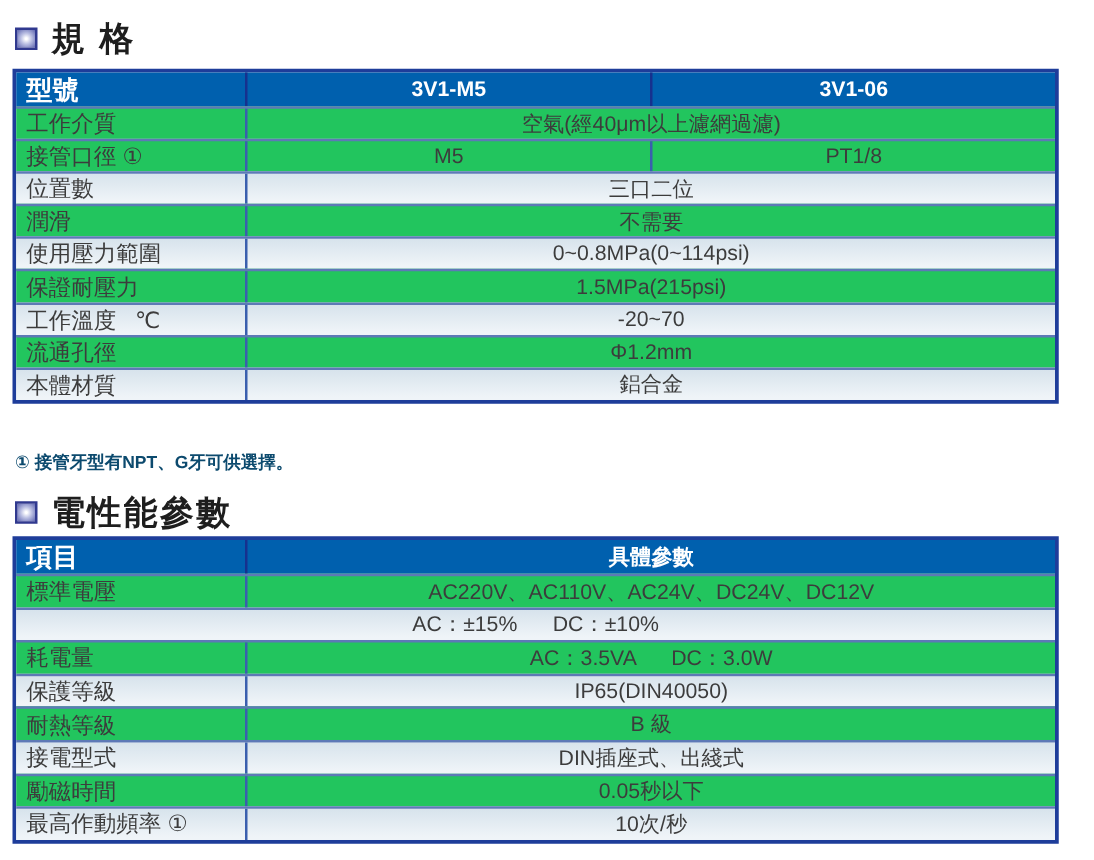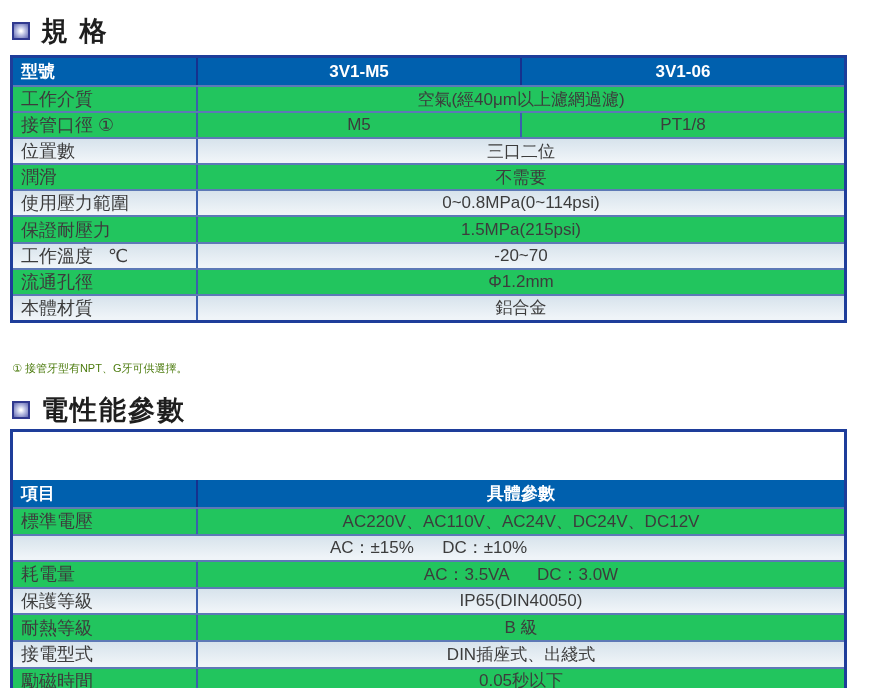--- a/index.html
+++ b/index.html
@@ -31,37 +31,37 @@
   .tr {
     display:flex; height:26.1px; background:#22c55e;
     border-top:2px solid #5d79b6;
   }
   .tr.shaded { background: linear-gradient(180deg,#d7e3ec 0%,#eff4f8 90%); }
   .tr.th-row {
     height:27px; border-top:none;
     background:#0060ae; color:#ffffff; font-weight:bold;
   }
   .t2 .tr { height:26.6px; }
-  .t2 .tr.th-row { height:27px;margin-top:48px; }
+  .t2 .tr.th-row { height:27px; }
   .cell-label {
     width:185px; flex:0 0 185px;
     border-right:2px solid #3a5fae;
     display:flex; align-items:center;
     padding-left:8px; font-size:18px; white-space:pre;
   }
-  .th-row .cell-label { font-size:17px; border-right-color:#16318e;text-align:right; }
+  .th-row .cell-label { font-size:21px; border-right-color:#16318e;text-align:right; }
   .cell-val {
     flex:1 1 0; min-width:0;
     display:flex; align-items:center; justify-content:center;
     font-size:17px; white-space:pre;
   }
   .cell-val.split2 { border-left:2px solid #3a5fae; }
   .th-row .cell-val { font-size:17px; }
   .th-row .cell-val.split2 { border-left-color:#16318e; }
-  .footnote { position:absolute; font-size:11px; color:#4d7c0f; white-space:pre; }
+  .footnote { position:absolute; font-size:14px; color:#0c4a6e; white-space:pre;font-weight:bold; }
 </style>
 </head>
 <body>
 
 <div class="sec-title" style="left:12px; top:13px;">
   <span class="icon-sq"></span>
   <span>規 格</span>
 </div>
 
 <div class="tbl" style="top:55px;">
@@ -161,14 +161,15 @@
     <div class="cell-val">DIN插座式、出綫式</div>
   </div>
 
   <div class="tr">
     <div class="cell-label">勵磁時間</div>
     <div class="cell-val">0.05秒以下</div>
   </div>
 
   <div class="tr shaded">
     <div class="cell-label">最高作動頻率 ①</div>
+    <div class="cell-val">10次/秒</div>
   </div>
 </div>
 
 </body></html>

